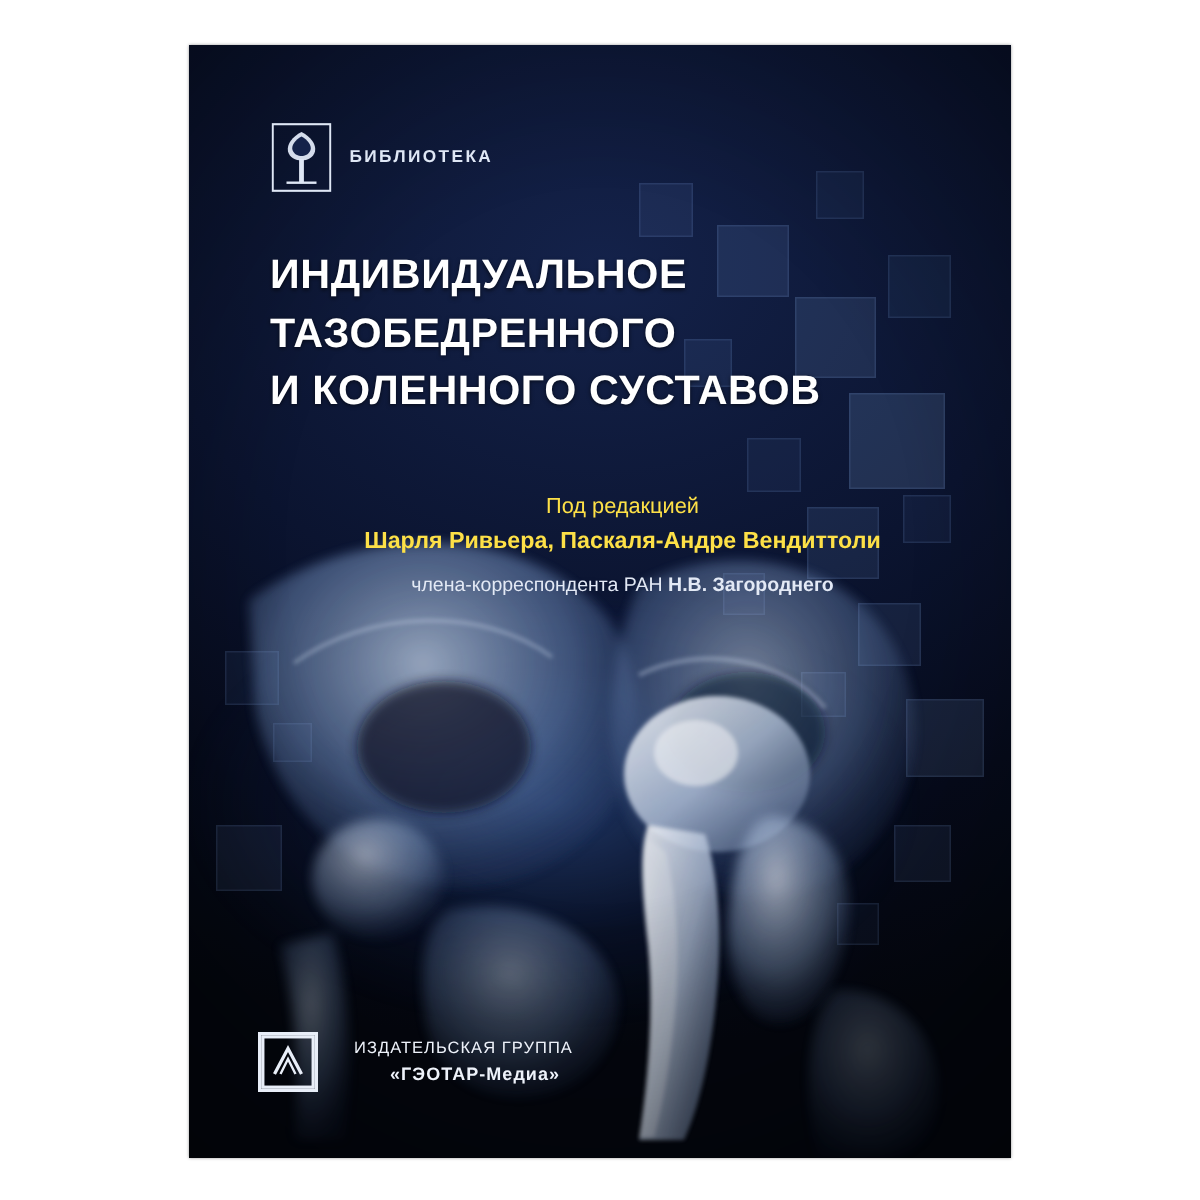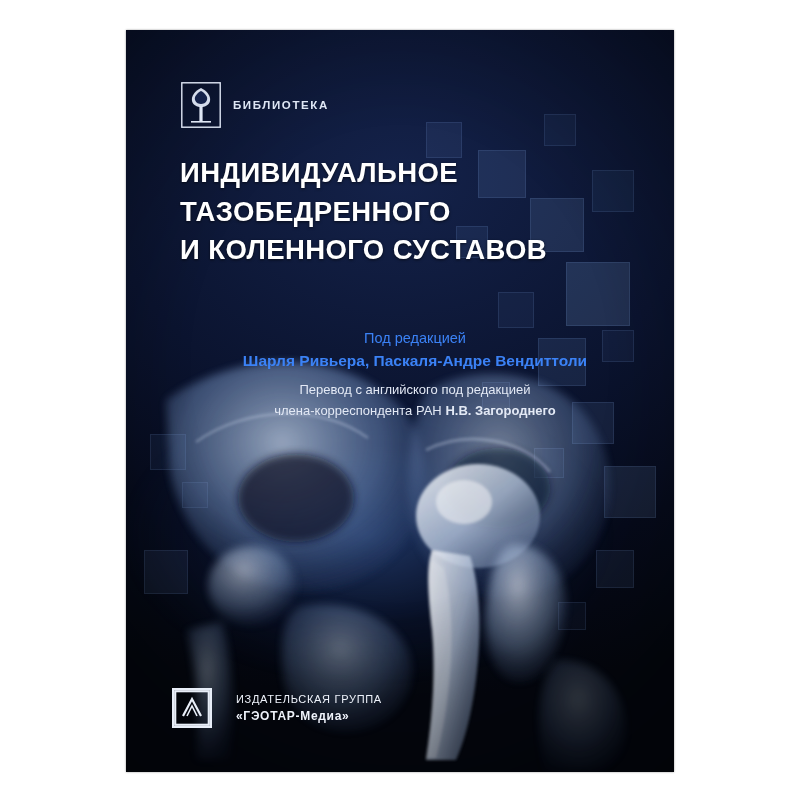--- a/index.html
+++ b/index.html
@@ -90,37 +90,37 @@
     line-height: 1.45;
     letter-spacing: 1.6px;
     font-size: 11.5px;
     font-weight: 700;
   }
 
   
   .title {
     position: absolute;
     left: 54px;
-    top: 124px;
+    top: 134px;
     width: 470px;
     color: #ffffff;
     font-size: 27.5px;
     font-weight: 700;
     line-height: 1.40;
     letter-spacing: 0.4px;
     text-shadow: 0 1px 3px rgba(0,0,0,0.6);
   }
   .title div { white-space: nowrap; }
 
   .editors {
     position: absolute;
     left: 54px;
     top: 297px;
     width: 470px;
-    color: #3b82f6;
+    color: #fde047;
     text-align: center;
     font-size: 14.5px;
     line-height: 1.55;
   }
   .editors .lead { font-weight: 400; }
   .editors .names { font-weight: 700; font-size: 15.5px; }
 
   .translation {
     position: absolute;
     left: 54px;
@@ -148,21 +148,21 @@
     border: 2px solid #e8eef8;
     position: relative;
     flex: none;
   }
   .pub-text {
     color: #eef2fa;
     font-size: 11px;
     line-height: 1.5;
     letter-spacing: 0.7px;
   }
-  .pub-text .pname { font-weight: 700; font-size: 12px; }
+  .pub-text .pname { font-weight: 700; font-size: 12px; margin-left: 24px; }
 </style>
 </head>
 <body>
 
 <div id="page">
 
   <div class="cover">
 
     <div class="bg-base"></div>
     <div class="bg-glow"></div>
@@ -279,21 +279,20 @@
       <div>ТАЗОБЕДРЕННОГО</div>
       <div>И КОЛЕННОГО СУСТАВОВ</div>
     </div>
 
     <div class="editors">
       <div class="lead">Под редакцией</div>
       <div class="names">Шарля Ривьера, Паскаля-Андре Вендиттоли</div>
     </div>
 
     <div class="translation">
-      <div>Перевод с английского под редакцией</div>
       <div>
         <span>члена-корреспондента РАН </span><span class="strong">Н.В. Загороднего</span>
       </div>
     </div>
 
     <div class="publisher">
       <svg class="pub-mark" viewBox="0 0 36 36" xmlns="http://www.w3.org/2000/svg">
         <rect x="1.2" y="1.2" width="33.6" height="33.6" fill="none" stroke="#e8eef8" stroke-width="2.2"></rect>
         <path d="M9 26 L18 9 L27 26" fill="none" stroke="#e8eef8" stroke-width="2.2"></path>
         <path d="M13 26 L18 16 L23 26" fill="none" stroke="#e8eef8" stroke-width="1.6"></path>

